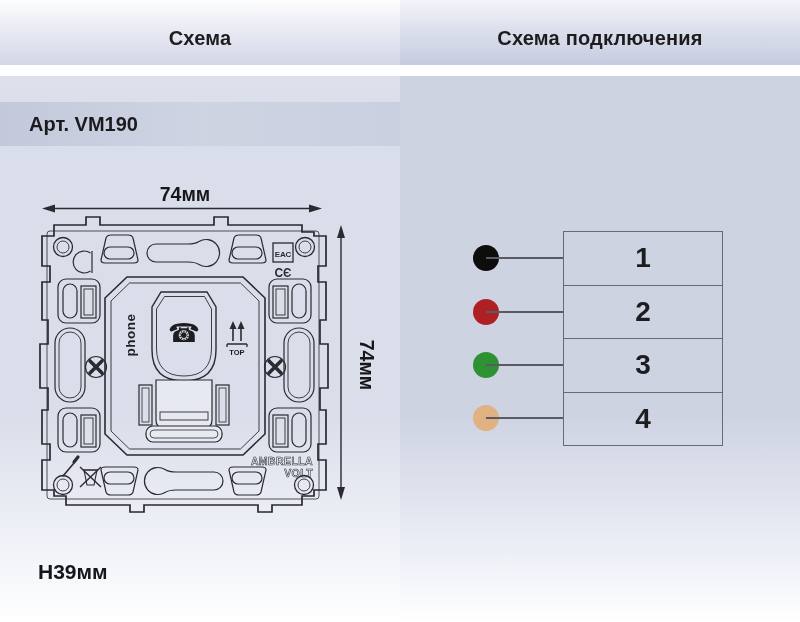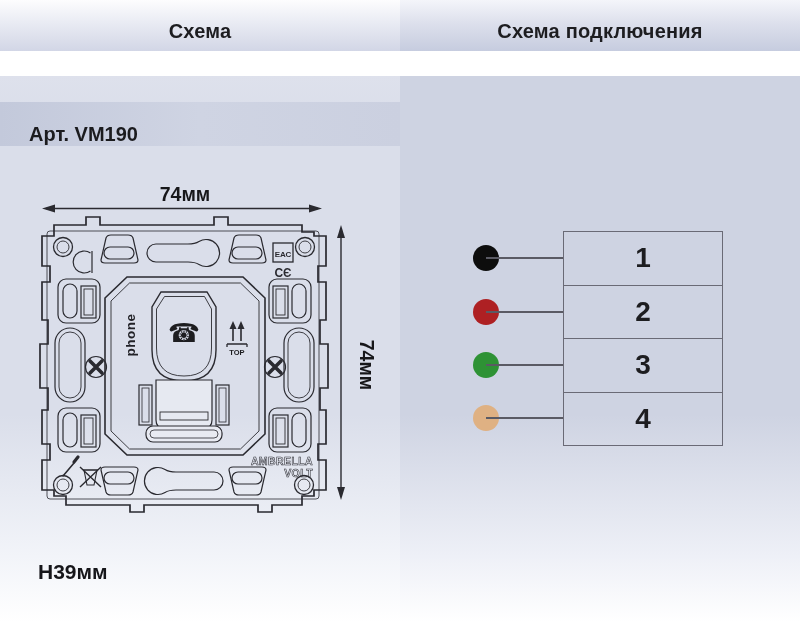--- a/index.html
+++ b/index.html
@@ -2,33 +2,33 @@
 <html><head>
 <meta charset="utf-8">
 <style>
   html,body{margin:0;padding:0;}
   body{
     width:800px;height:622px;position:relative;overflow:hidden;
     background:#ffffff;
     font-family:"Liberation Sans", sans-serif;
   }
   .hdr{
-    position:absolute;top:0;height:51px;box-sizing:border-box;
+    position:absolute;top:0;height:65px;box-sizing:border-box;
     display:flex;align-items:center;justify-content:center;padding-top:12px;
     font-size:20px;font-weight:600;color:#1d1d20;letter-spacing:.2px;
   }
   .hdr-left{left:0;width:400px;background:linear-gradient(180deg,#fdfdfe 0%,#e9ebf3 45%,#d2d6e6 100%);}
   .hdr-right{left:400px;width:400px;background:linear-gradient(180deg,#f4f5fa 0%,#dde0ec 45%,#c6ccdf 100%);}
   .col{position:absolute;top:76px;width:400px;height:546px;}
   .col-left{left:0;background:linear-gradient(180deg,#dee1ec 0%,#dadeea 8%,#dadeea 62%,#f2f4f9 88%,#ffffff 100%);}
   .col-right{left:400px;background:linear-gradient(180deg,#ced3e2 0%,#ced3e2 62%,#eef0f7 88%,#ffffff 100%);}
   .article-band{
     position:absolute;left:0;top:102px;width:400px;height:44px;box-sizing:border-box;
     background:linear-gradient(90deg,#c3c9db 0%,#cfd4e3 50%,#cbd0e0 100%);
-    display:flex;align-items:flex-end;padding-left:29px;
+    display:flex;align-items:center;padding-left:29px;
     font-size:20px;font-weight:600;color:#1b1b1e;
   }
   .depth-label{position:absolute;left:38px;top:560px;font-size:21px;font-weight:600;color:#16161a;}
   svg.drawing{position:absolute;left:30px;top:180px;}
   svg.drawing .ln{stroke:#2a2a30;fill:none;}
   svg.drawing .dim{font-size:19.5px;font-weight:600;fill:#17171a;}
   svg.drawing text{font-family:"Liberation Sans",sans-serif;}
   .conn-table{
     position:absolute;left:563px;top:231px;width:160px;height:215px;
     border:1.5px solid #6a6a76;box-sizing:border-box;

